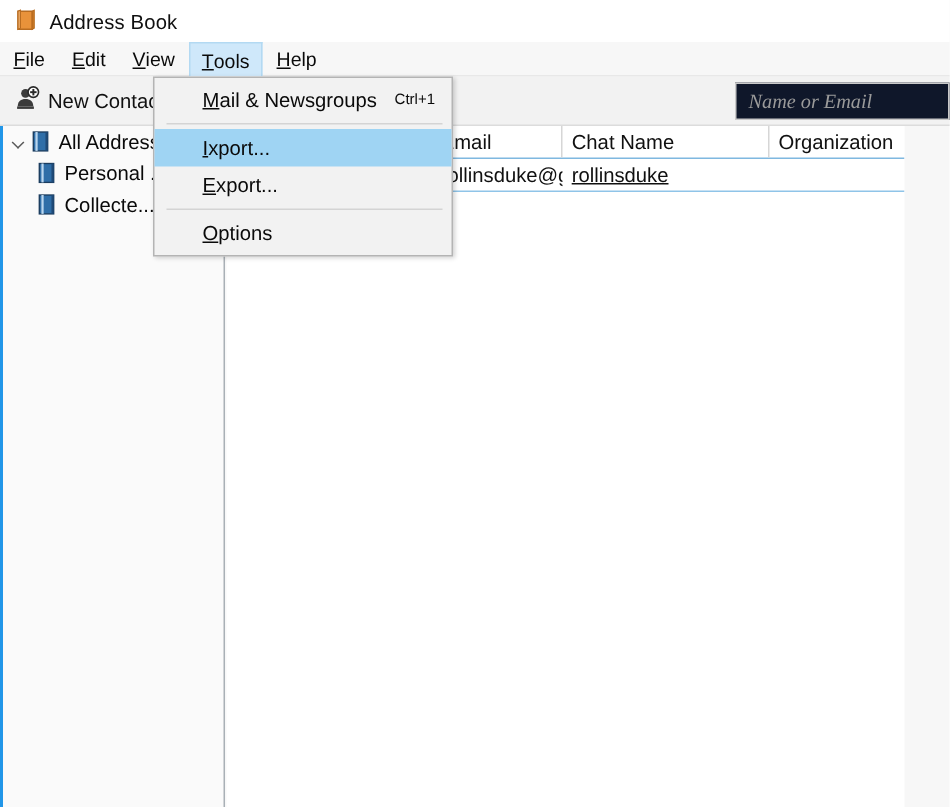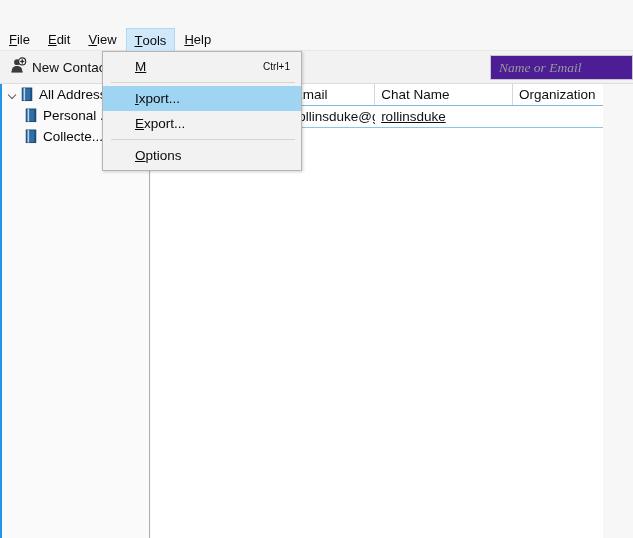--- a/index.html
+++ b/index.html
@@ -106,21 +106,21 @@
     height: 22px;
     background: #cfcfcf;
     margin: 0 7px;
   }
   .search-box {
     position: absolute;
     right: 0px;
     top: 4px;
     width: 143px;
     height: 25px;
-    background: #4c1d95;
+    background: #0f172a;
     border: 1px solid #c9c9c9;
     box-sizing: border-box;
     display: flex;
     align-items: center;
     padding-left: 8px;
   }
   .search-box .ph {
     font-style: italic;
     font-size: 13.5px;
     color: #9a9a9a;
@@ -270,20 +270,30 @@
     height: 1px;
     background: #d4d4d4;
     margin: 3px 6px 3px 8px;
   }
 </style>
 </head>
 <body>
 
 <div class="app">
 
+  <div class="titlebar">
+    <span class="title-icon">
+      <svg width="16" height="16" viewBox="0 0 16 16">
+        <path d="M3 1.5 L12.5 1.5 L12.5 13.5 L3 13.5 Z" fill="#e8923a" stroke="#b86c20" stroke-width="1"></path>
+        <path d="M3 1.5 L4.6 0.8 L4.6 12.8 L3 13.5 Z" fill="#f3b572" stroke="#b86c20" stroke-width="0.8"></path>
+        <path d="M12.5 1.5 L12.5 13.5 L13.8 12.7 L13.8 0.8 Z" fill="#d07e28" stroke="#b86c20" stroke-width="0.8"></path>
+      </svg>
+    </span>
+    <span class="title-text">Address Book</span>
+  </div>
 
   <div class="menubar">
     <div class="menu-item">
         <span class="uk">F</span>
         <span>ile</span>
       </div>
     <div class="menu-item">
         <span class="uk">E</span>
         <span>dit</span>
       </div>
@@ -391,20 +401,21 @@
       <div class="td c0"></div>
       <div class="td c1">rollinsduke@gm...</div>
       <div class="td c2">rollinsduke</div>
       <div class="td c3"></div>
     </div>
   </div>
 
   <div class="dropdown">
     <div class="dd-item">
       <span class="uk">M</span>
+        <span>ail &amp; Newsgroups</span>
       <span class="dd-acc">Ctrl+1</span>
     </div>
     <div class="dd-sep"></div>
     <div class="dd-item sel">
       <span class="uk">I</span>
         <span>xport...</span>
     </div>
     <div class="dd-item">
       <span class="uk">E</span>
         <span>xport...</span>

